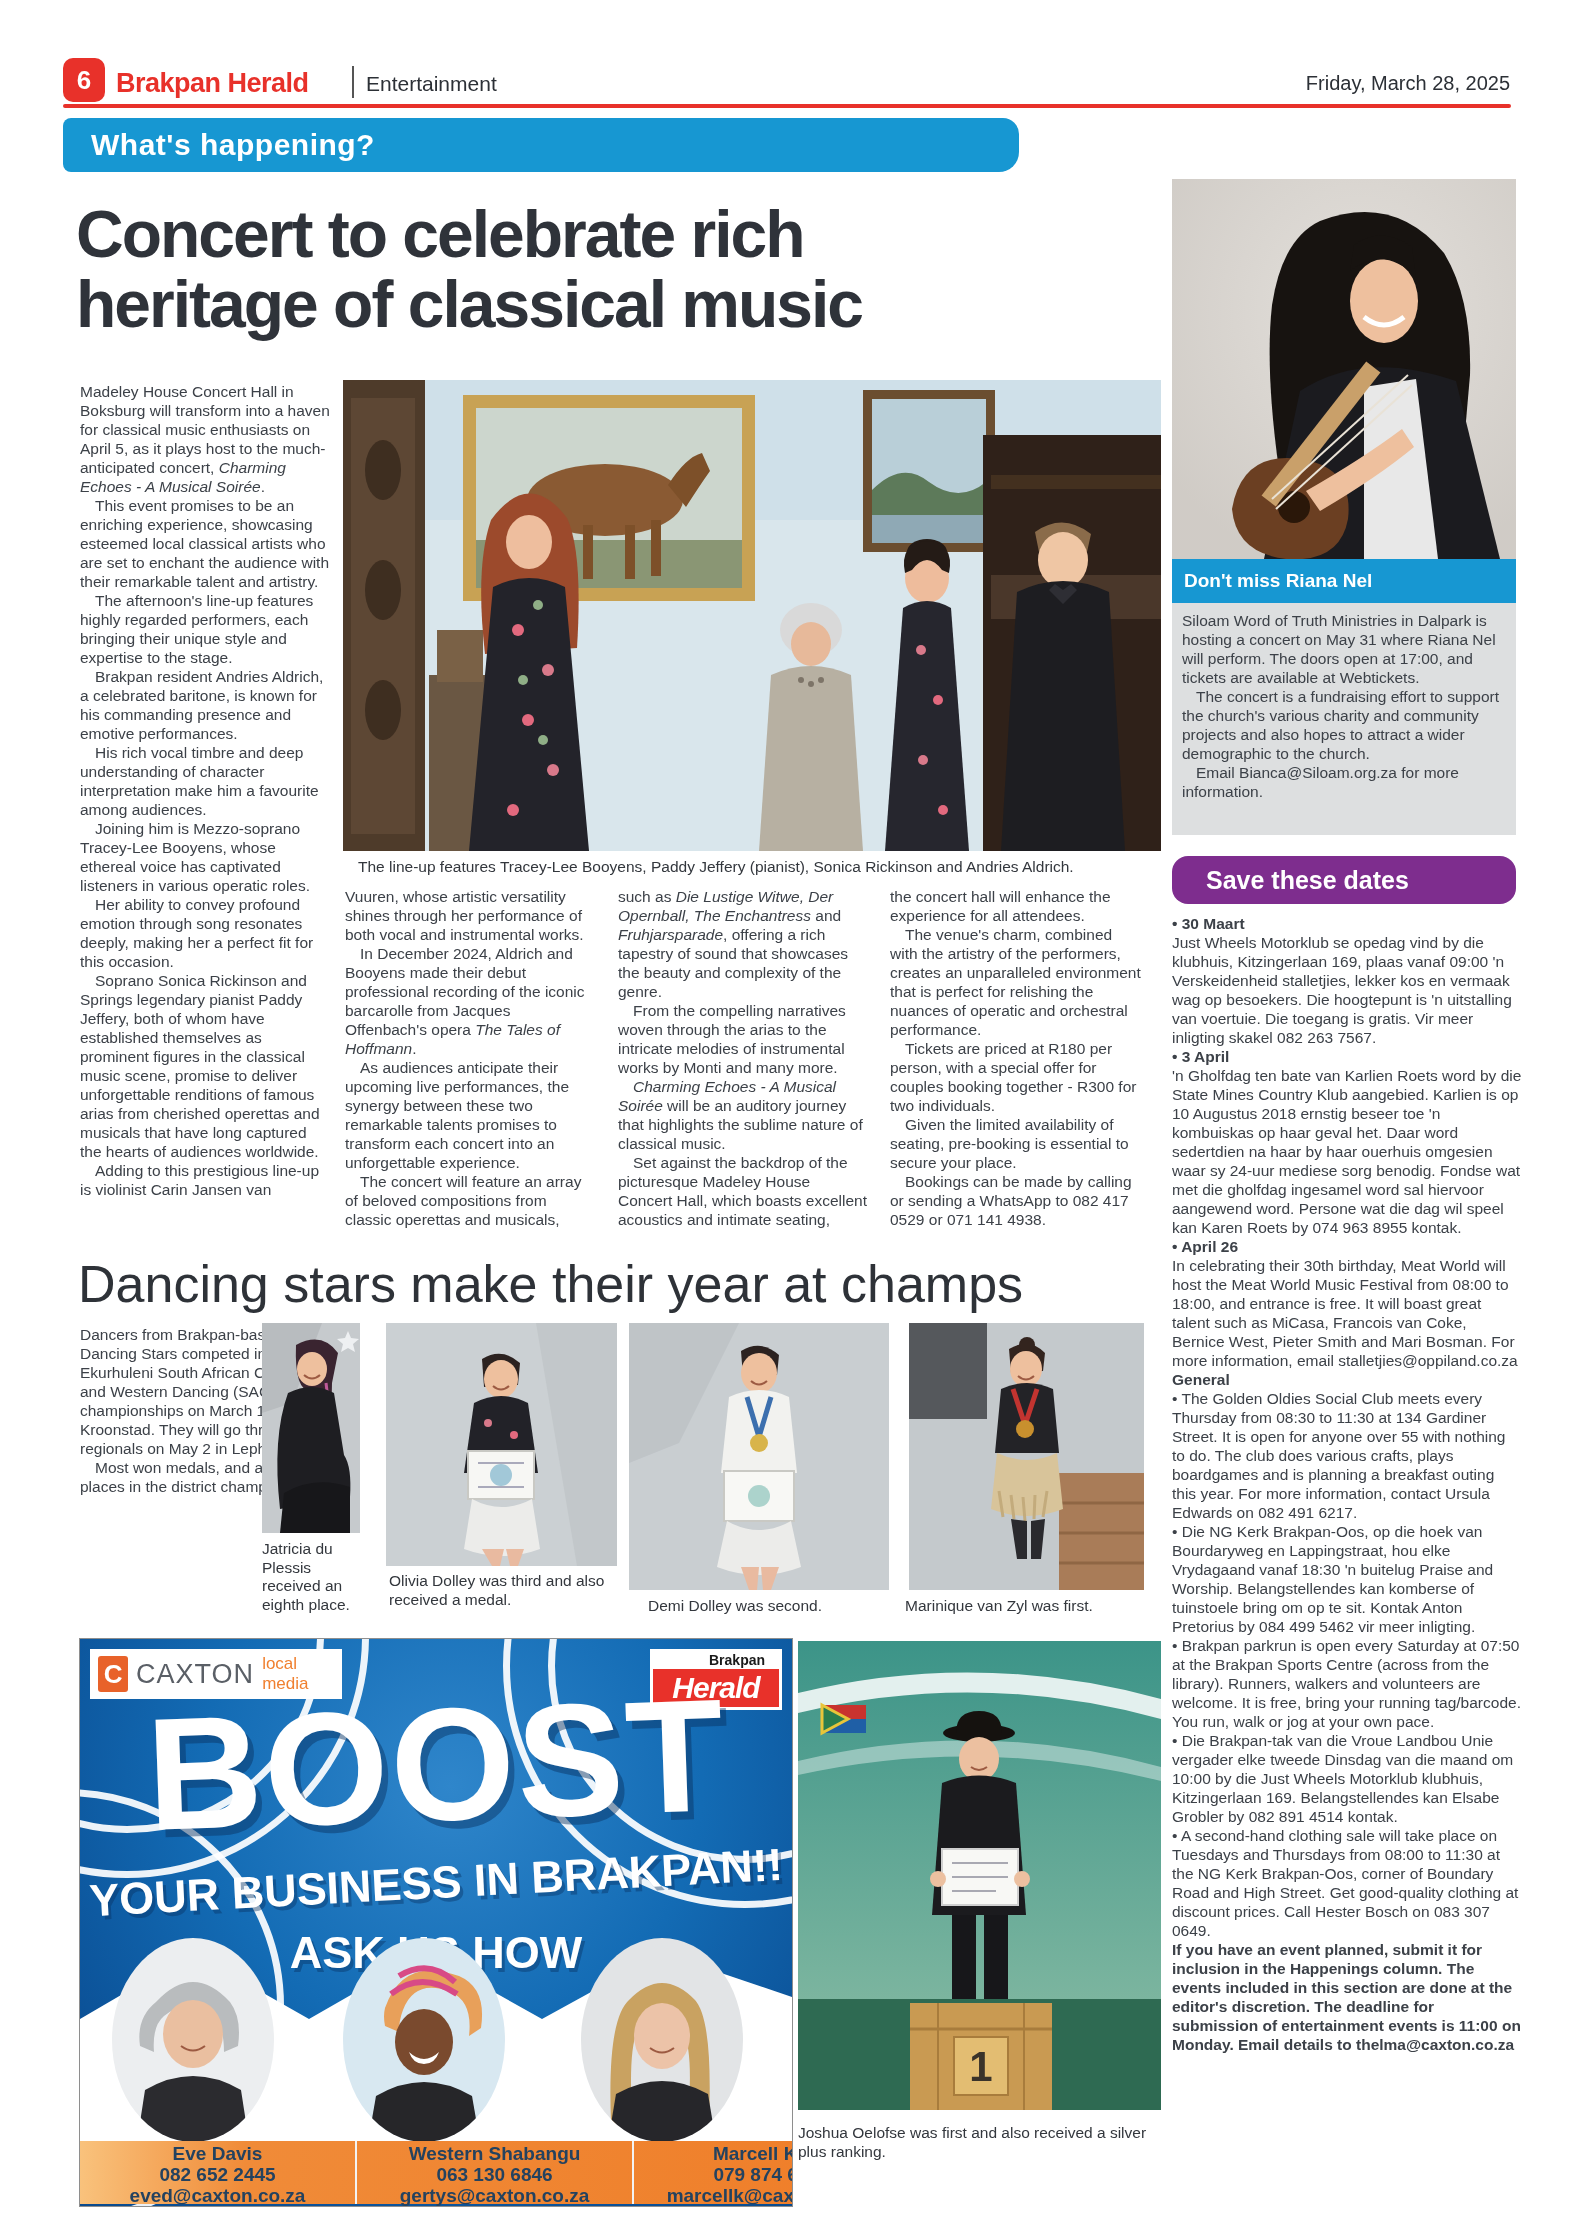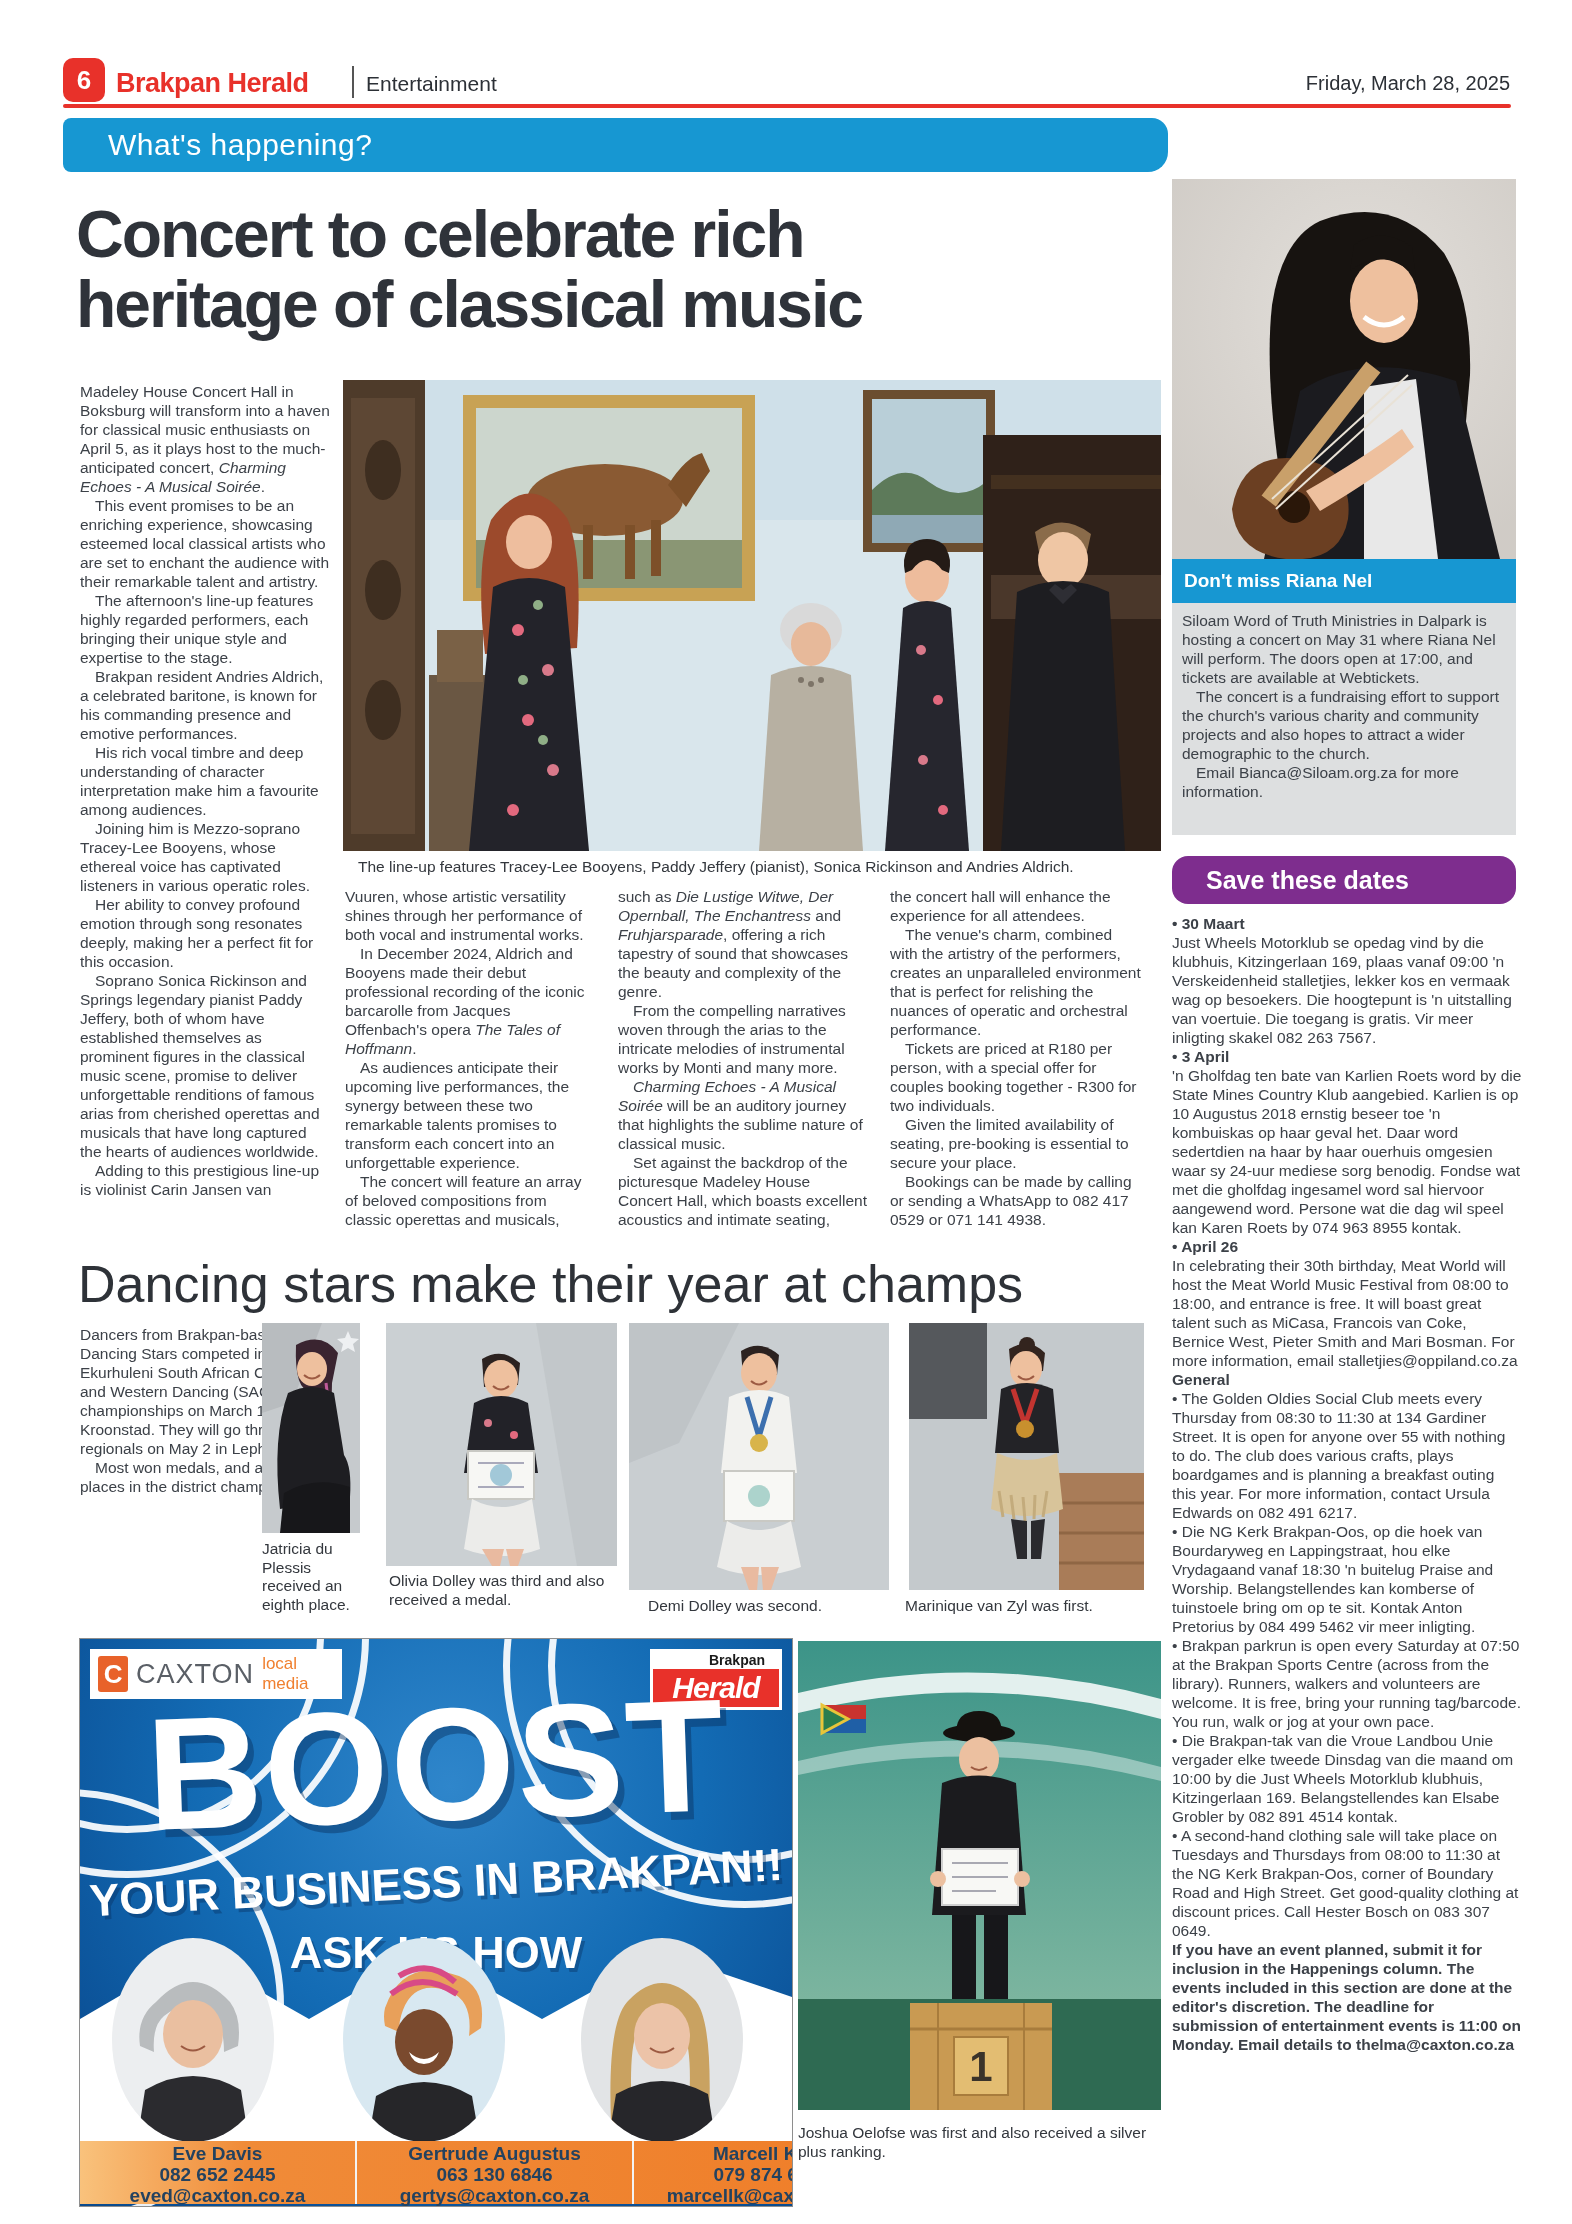--- a/index.html
+++ b/index.html
@@ -10,23 +10,23 @@
   
   .page-badge{left:63px;top:58px;width:42px;height:44px;background:var(--red,#e8312a);
     border-radius:10px;color:#fff;font-weight:bold;font-size:26px;display:flex;
     align-items:center;justify-content:center;}
   .masthead{left:116px;top:68px;font-size:27px;font-weight:bold;color:var(--red,#e8312a);letter-spacing:-.5px;}
   .hdr-sep{left:352px;top:66px;width:2px;height:32px;background:#555;}
   .section{left:366px;top:72px;font-size:21px;color:#2c3036;}
   .hdr-date{left:1180px;top:72px;width:330px;text-align:right;font-size:20px;color:#2c3036;}
   .redline{left:63px;top:104px;width:1448px;height:4px;background:var(--red,#e8312a);border-radius:2px;}
   
-  .banner-blue{left:63px;top:118px;width:1105px;height:54px;background:var(--blue,#1797d2);
-    border-radius:8px 16px 20px 8px;color:#fff;font-weight:normal;font-size:30px;
-    display:flex;align-items:center;padding-left:45px;box-sizing:border-box;letter-spacing:.5px;}
+  .banner-blue{left:63px;top:118px;width:956px;height:54px;background:var(--blue,#1797d2);
+    border-radius:8px 16px 20px 8px;color:#fff;font-weight:bold;font-size:30px;
+    display:flex;align-items:center;padding-left:28px;box-sizing:border-box;letter-spacing:.5px;}
   
   .headline{left:76px;top:192px;width:980px;font-size:66px;font-weight:bold;color:#2f333a;
     line-height:1.06;letter-spacing:-2px;margin-top:8px;}
   .bodytext{font-size:15.5px;line-height:19px;color:#3c4148;}
   .cols p + p{text-indent:15px;}
   .c1{left:80px;top:382px;width:252px;height:864px;}
   .photo-main{left:343px;top:380px;width:818px;height:471px;}
   .cap-main{left:343px;top:858px;width:818px;font-size:15.5px;color:#33373d;margin-left:15px;}
   .c2{left:345px;top:887px;width:250px;height:360px;}
   .c3{left:618px;top:887px;width:250px;height:360px;}
@@ -444,21 +444,21 @@
       </svg>
     </div>
 
     <div class="ad-strip">
       <div class="contact">
         <div>Eve Davis</div>
         <div>082 652 2445</div>
         <div>eved@caxton.co.za</div>
       </div>
       <div class="contact">
-        <div>Gertrude Augustus</div>
+        <div>Western Shabangu</div>
         <div>063 130 6846</div>
         <div>gertys@caxton.co.za</div>
       </div>
       <div class="contact">
         <div>Marcell Kock</div>
         <div>079 874 6701</div>
         <div>marcellk@caxton.co.za</div>
       </div>
     </div>
   </div>

